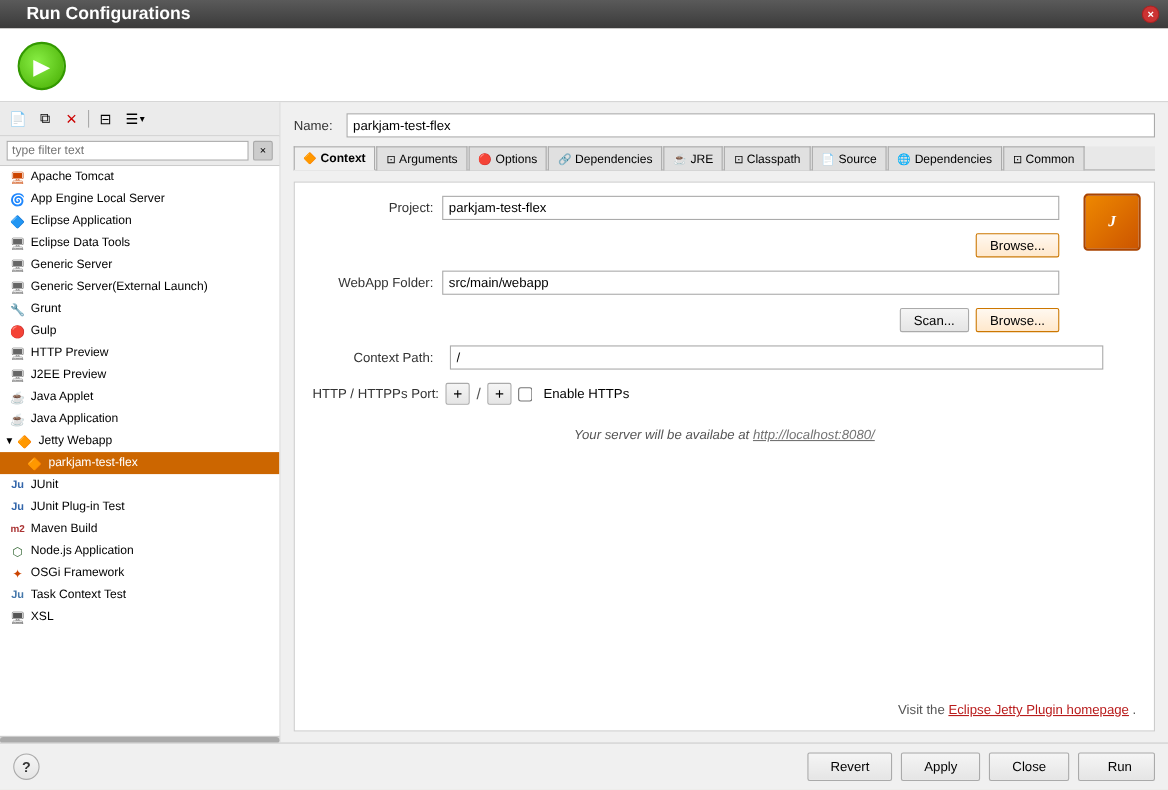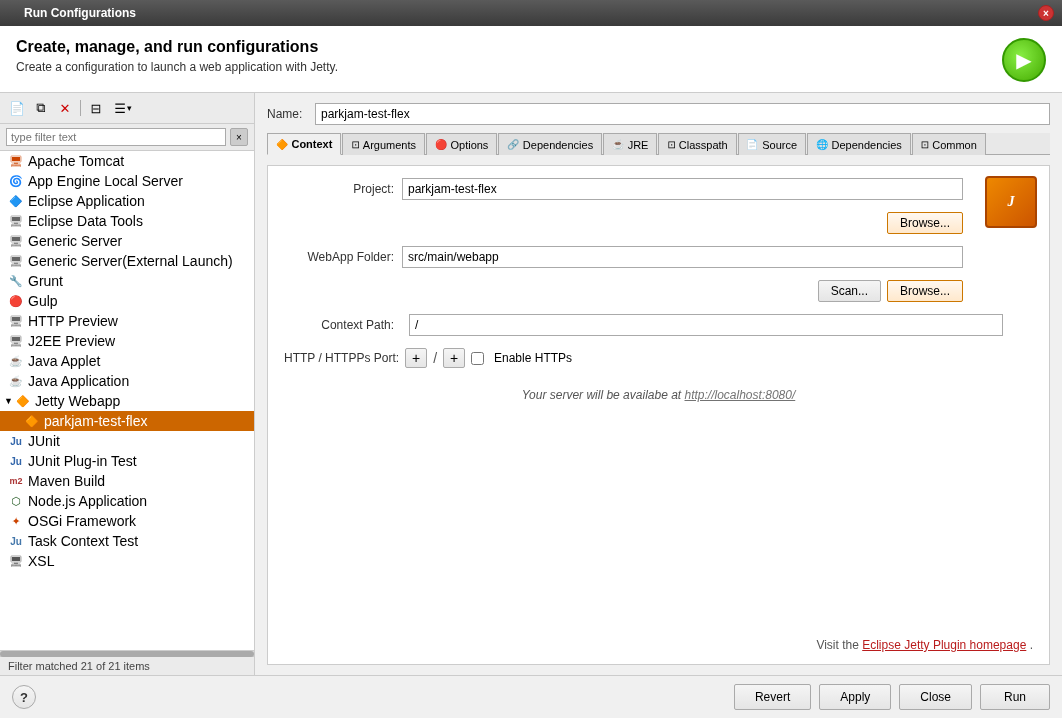--- a/index.html
+++ b/index.html
@@ -7,21 +7,21 @@
 
     .title-bar {
       background: linear-gradient(to bottom, #5a5a5a, #3a3a3a);
       color: white;
       padding: 4px 8px;
       display: flex;
       align-items: center;
       justify-content: space-between;
       height: 26px;
     }
-    .title-bar-title { font-size: 12px; font-weight: bold; padding-left: 16px; }
+    .title-bar-title { font-size: 16px; font-weight: bold; padding-left: 16px; }
     .close-btn {
       width: 16px; height: 16px;
       background: #cc3333;
       border-radius: 50%;
       border: 1px solid #aa2222;
       cursor: pointer;
       display: flex; align-items: center; justify-content: center;
       color: white; font-size: 10px; font-weight: bold;
     }
 
@@ -119,21 +119,21 @@
       display: flex;
       align-items: center;
       padding: 2px 4px 2px 8px;
       cursor: pointer;
       font-size: 12px;
       white-space: nowrap;
     }
     .tree-item.selected { background: #cc6600; color: white; }
     .tree-item.selected .item-label { color: white; }
     .tree-item .item-icon { width: 16px; height: 16px; margin-right: 4px; flex-shrink: 0; display: flex; align-items: center; justify-content: center; font-size: 11px; }
-    .tree-item .item-label { font-size: 14px; }
+    .tree-item .item-label { font-size: 11px; }
 
     .filter-status {
       padding: 3px 8px;
       font-size: 11px;
       color: #444;
       border-top: 1px solid #ccc;
       background: #ebebeb;
     }
     .filter-scrollbar {
       height: 6px;
@@ -318,20 +318,21 @@
     }
     .action-btns { display: flex; gap: 8px; }
     .action-btn {
       padding: 5px 20px;
       border: 1px solid #aaa;
       background: linear-gradient(to bottom, #f5f5f5, #e5e5e5);
       cursor: pointer;
       font-size: 12px;
       border-radius: 2px;
       min-width: 70px;
+      text-align: right;
     }
     .action-btn.primary {
       background: linear-gradient(to bottom, #f5f5f5, #e5e5e5);
     }
 
     
     .tree-view::-webkit-scrollbar { width: 8px; }
     .tree-view::-webkit-scrollbar-track { background: #f0f0f0; }
     .tree-view::-webkit-scrollbar-thumb { background: #bbb; border-radius: 4px; }
 
@@ -355,24 +356,20 @@
 <body>
 
 <div class="title-bar">
   <span class="title-bar-title">Run Configurations</span>
   <div class="close-btn">×</div>
 </div>
 
 <div class="dialog-body">
 
   <div class="header-area">
-    <div class="header-text">
-      <h2>Create, manage, and run configurations</h2>
-      <p>Create a configuration to launch a web application with Jetty.</p>
-    </div>
     <div class="run-icon">▶</div>
   </div>
 
   <div class="main-area">
 
     <div class="left-panel">
 
       <div class="toolbar">
         <button class="toolbar-btn" title="New">📄</button>
         <button class="toolbar-btn" title="Duplicate">⧉</button>
@@ -476,21 +473,20 @@
         <div class="tree-item" style="padding-left:8px;">
           <span class="item-icon icon-xsl">🖥</span>
           <span class="item-label">XSL</span>
         </div>
       </div>
 
       <div class="filter-scrollbar">
         <div class="filter-scrollbar-thumb"></div>
       </div>
 
-      <div class="filter-status">Filter matched 21 of 21 items</div>
     </div>
 
     <div class="right-panel">
 
       <div class="name-row">
         <label class="name-label">Name:</label>
         <input class="name-input" type="text" value="parkjam-test-flex" style="">
       </div>
 
       <div class="tabs-bar">

